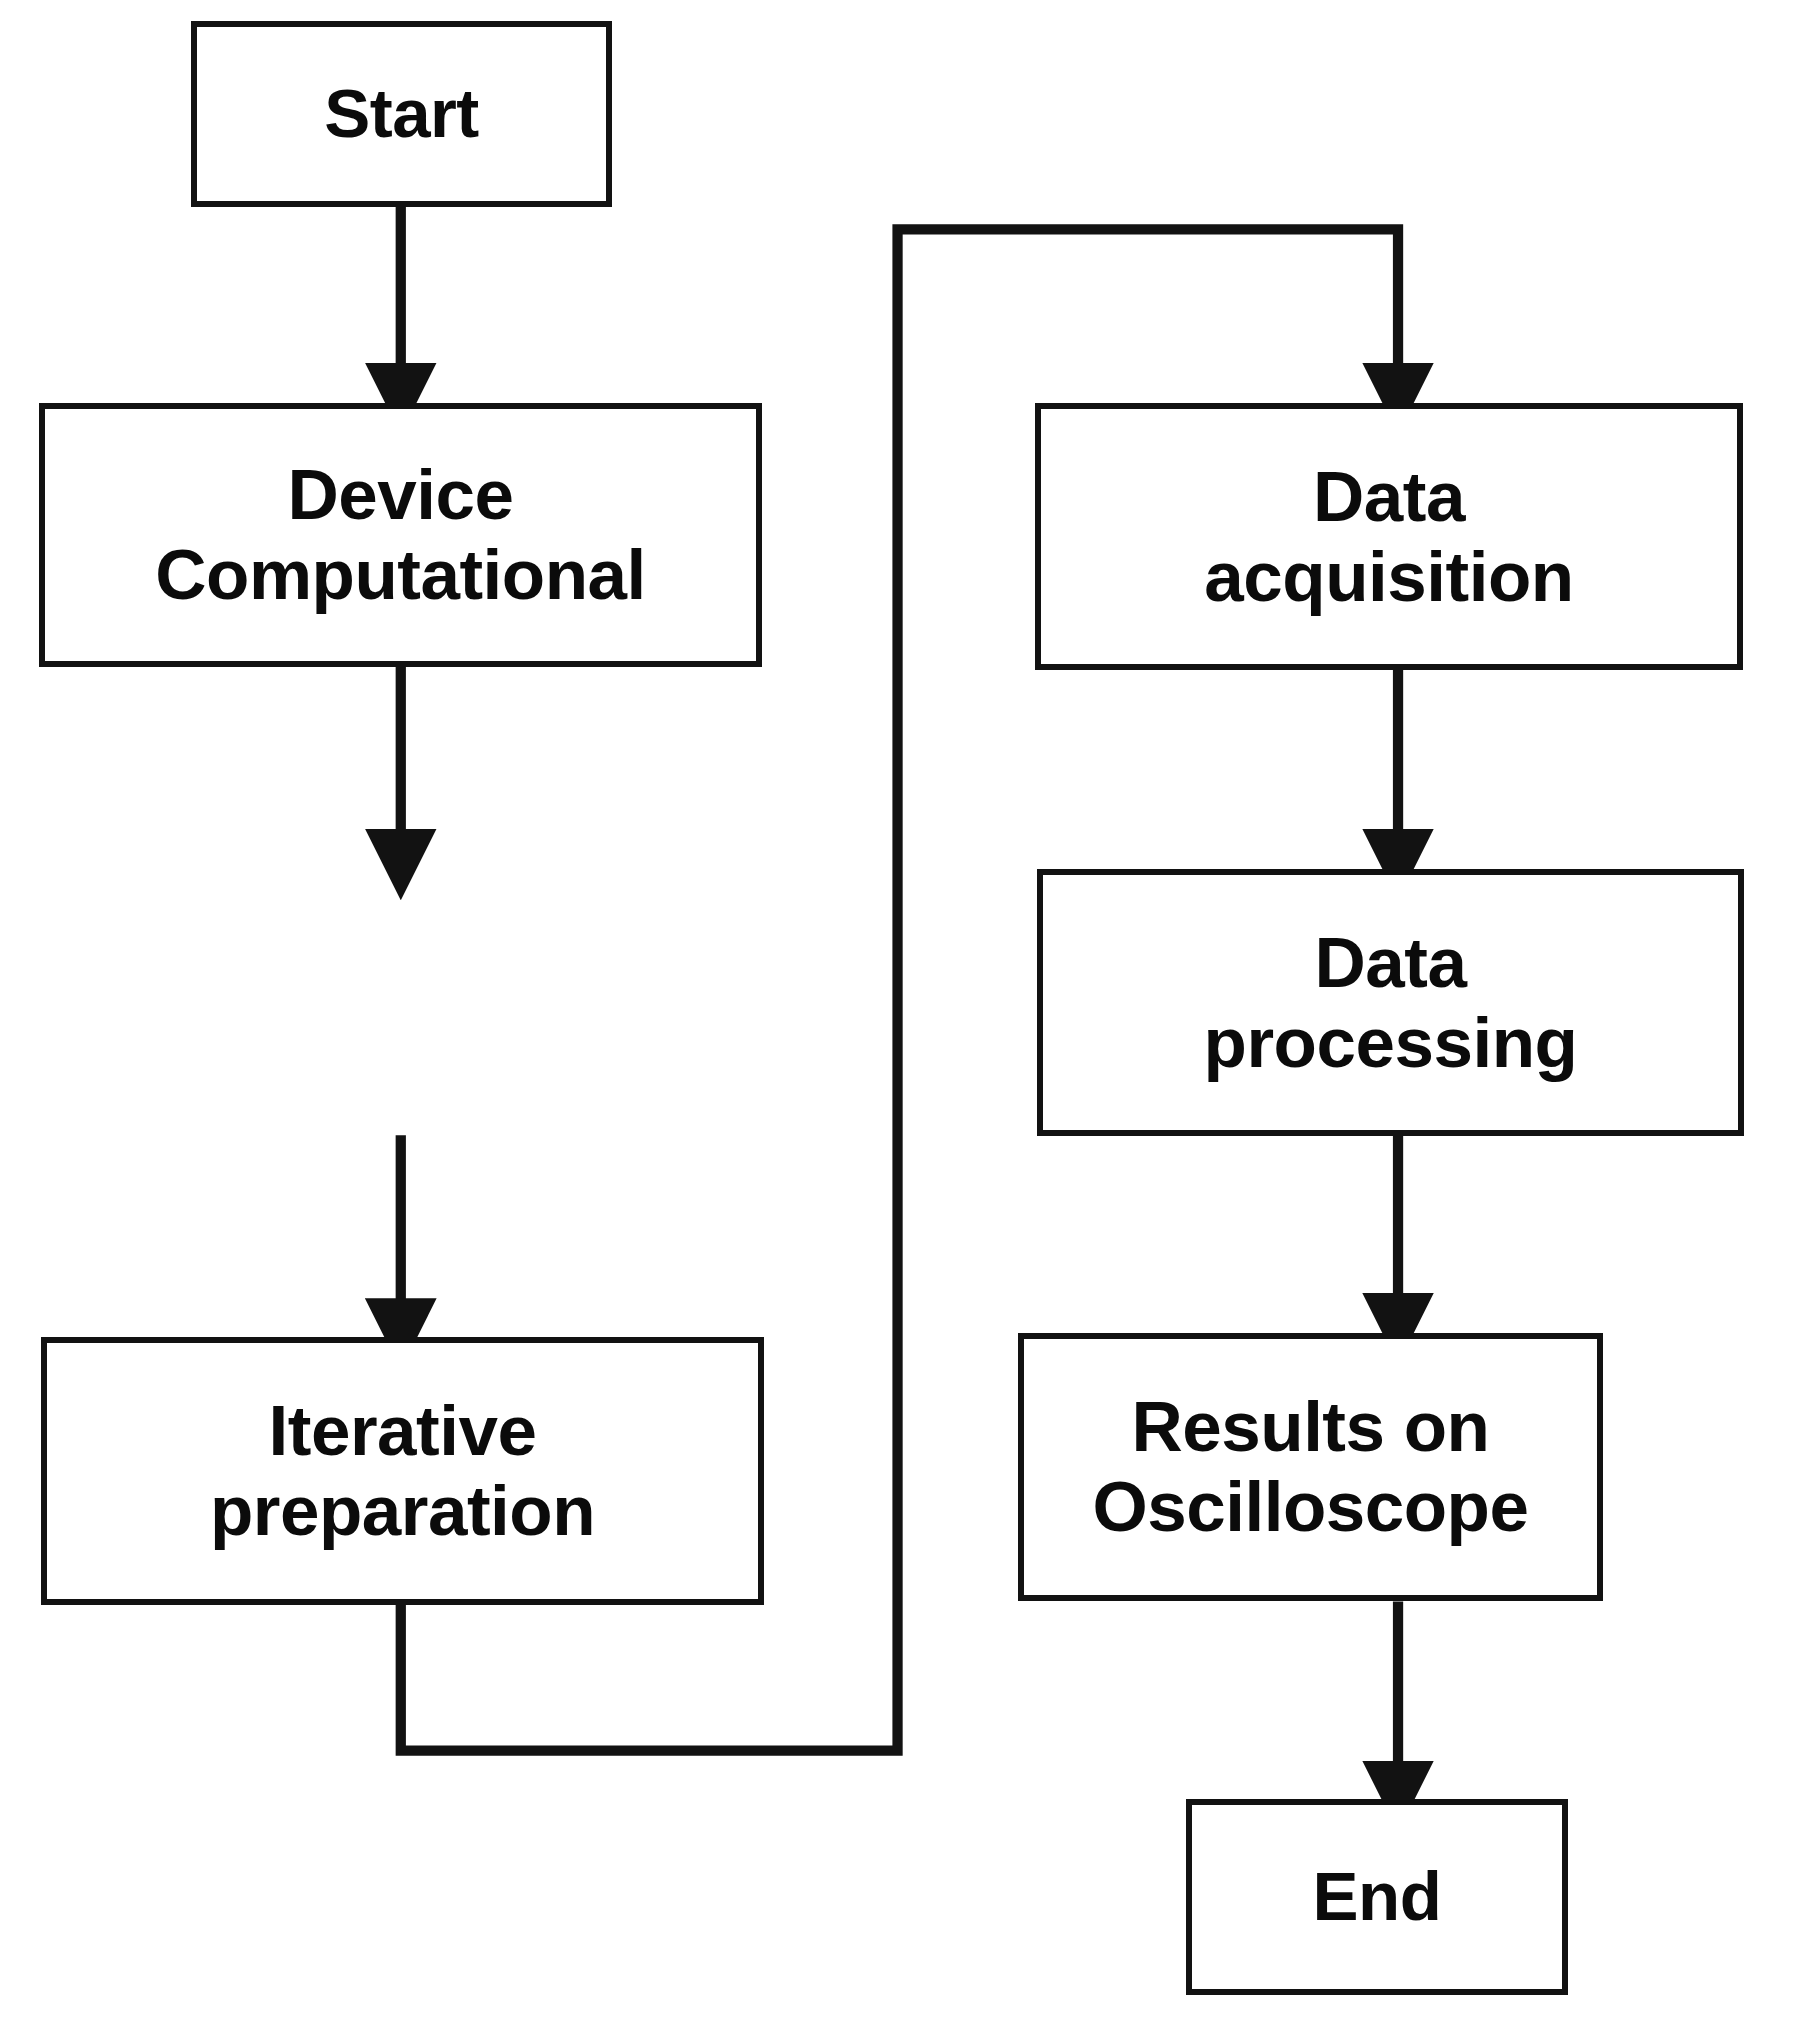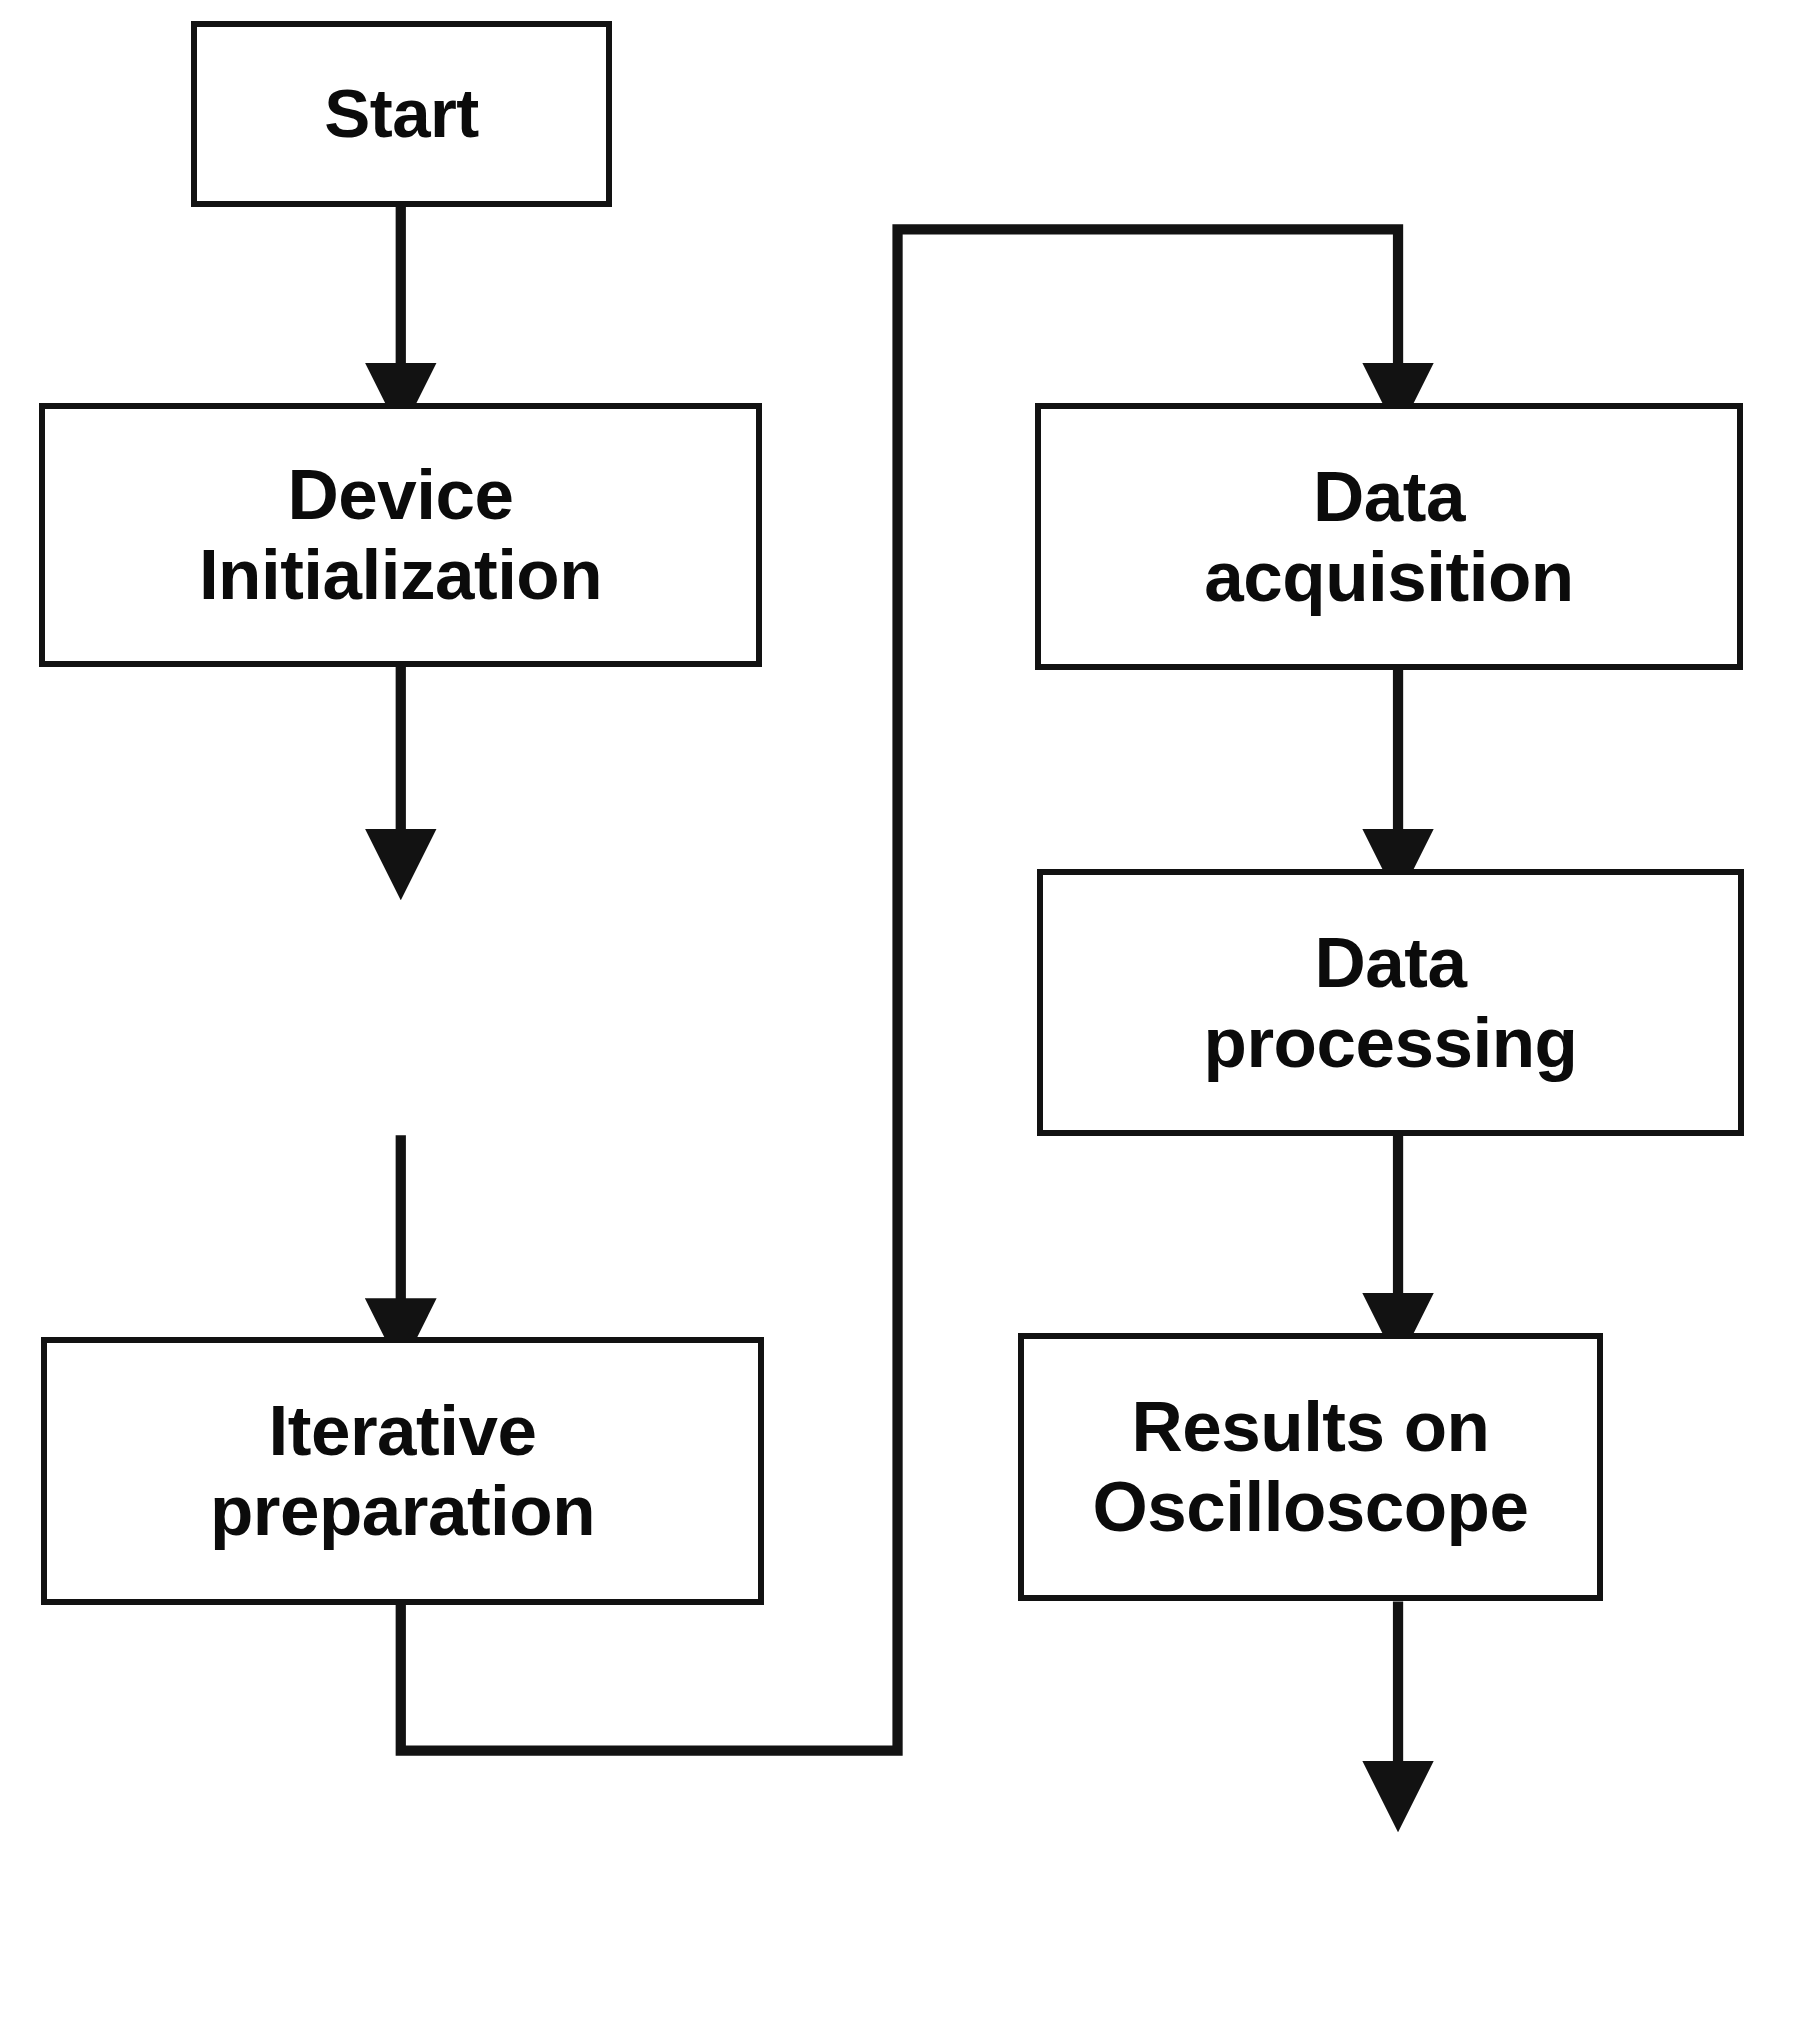--- a/index.html
+++ b/index.html
@@ -76,21 +76,21 @@
 
     <line x1="1500" y1="1718" x2="1500" y2="1924" stroke="#121212" stroke-width="11" marker-end="url(#arrowhead)"></line>
   </svg>
 
   <div class="node" style="left:191px; top:20.5px; width:421px; height:186px;">
     <span class="node-label fs-start">Start</span>
   </div>
 
   <div class="node" style="left:39px; top:403px; width:723px; height:264px;">
     <span class="node-label fs-two">Device
-Initialization</span>
+Computational</span>
   </div>
 
 
   <div class="node" style="left:41px; top:1337px; width:723px; height:268px;">
     <span class="node-label fs-two">Iterative
 preparation</span>
   </div>
 
   <div class="node" style="left:1035px; top:403px; width:708px; height:267px;">
     <span class="node-label fs-two">Data
@@ -100,15 +100,18 @@
   <div class="node" style="left:1037px; top:869px; width:707px; height:267px;">
     <span class="node-label fs-two">Data
 processing</span>
   </div>
 
   <div class="node" style="left:1018px; top:1333px; width:585px; height:268px;">
     <span class="node-label fs-two">Results on
 Oscilloscope</span>
   </div>
 
+  <div class="node" style="left:1186px; top:1799px; width:382px; height:196px;">
+    <span class="node-label fs-end">End</span>
+  </div>
 
 </div>
 
 
 </body></html>

